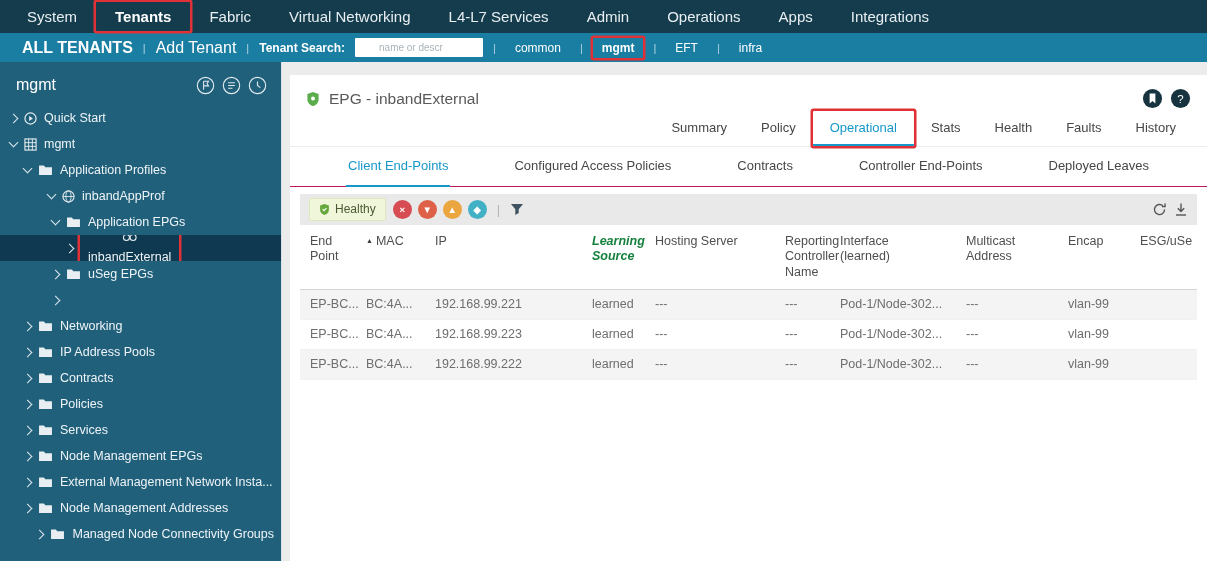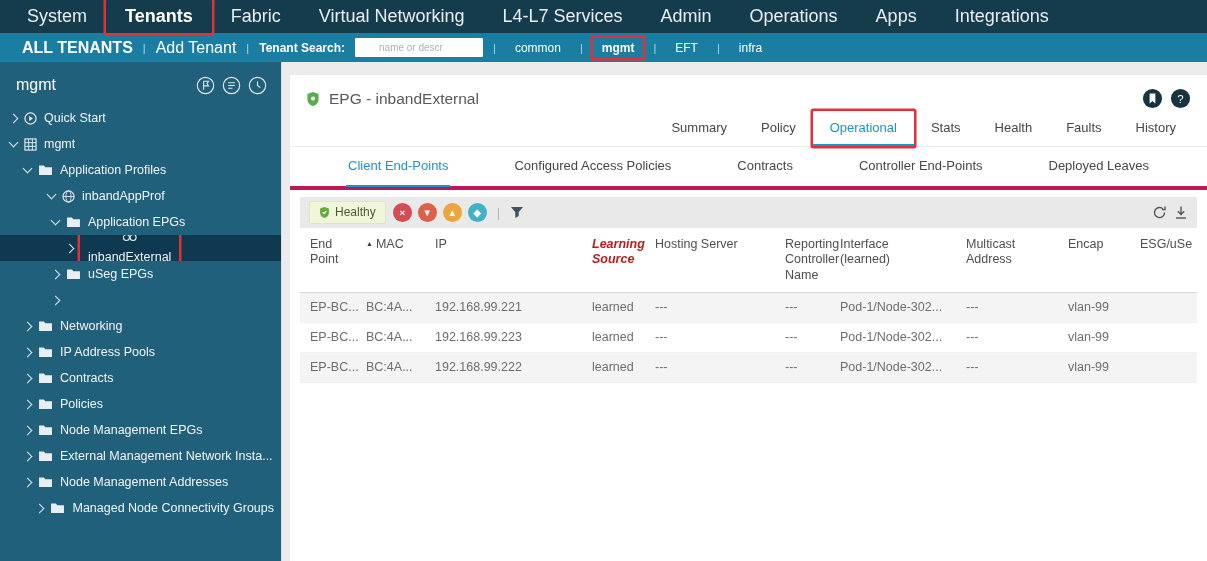--- a/index.html
+++ b/index.html
@@ -1,21 +1,21 @@
 <!DOCTYPE html>
 <html><head>
 <meta charset="utf-8">
 <style>
   * { margin:0; padding:0; box-sizing:border-box; }
   html,body { width:1207px; height:561px; overflow:hidden; background:#ececec;
               font-family:"Liberation Sans", sans-serif; }
 
   
   .top-nav { height:33px; background:#143c4d; display:flex; align-items:center; padding-left:8px; }
-  .nav-item { color:#e8eef1; font-size:18px; padding:6px 19px; cursor:pointer; white-space:nowrap; }
+  .nav-item { color:#e8eef1; font-size:15px; padding:6px 19px; cursor:pointer; white-space:nowrap; }
   .nav-item.active { color:#fff; font-weight:bold; }
   .callout { box-shadow:0 0 0 2.5px #e03236; border-radius:1px; }
 
   
   .tenant-bar { height:29px; background:#1a7da2; display:flex; align-items:center; padding:0 14px 0 22px; gap:10px; }
   .tb-strong { color:#fff; font-size:16px; font-weight:bold; cursor:pointer; }
   .tb-link { color:#fff; font-size:16px; cursor:pointer; }
   .tb-label { color:#fff; font-size:12px; font-weight:bold; }
   .tb-sep { color:rgba(255,255,255,.65); font-size:11px; }
   .tb-input { width:128px; height:19px; border:none; border-radius:1px; font-size:10px; padding:0 24px;
@@ -55,42 +55,42 @@
 
   .title-row { display:flex; align-items:center; gap:9px; padding:13px 16px 2px 16px; }
   .page-title { font-size:15.5px; color:#595959; }
   .hdr-icons { margin-left:auto; display:flex; gap:7px; }
   .hdr-icon { width:21px; height:21px; cursor:pointer; }
 
   .tabs { display:flex; justify-content:flex-end; padding-right:14px; border-bottom:1px solid #ececec; }
   .tab { font-size:13px; color:#474747; padding:9px 17px 11px; cursor:pointer; }
   .tab.active { color:#1797c8; border-bottom:2px solid #1797c8; padding-bottom:9px; }
 
-  .subtabs { display:flex; justify-content:center; gap:62px; border-bottom:4px solid #be185d; }
+  .subtabs { display:flex; justify-content:center; gap:62px; border-bottom:1px solid #be185d; }
   .subtab { font-size:13px; color:#474747; padding:11px 2px 12px; border-bottom:2px solid transparent;
             margin-bottom:-1px; cursor:pointer; white-space:nowrap; }
   .subtab.active { color:#1797c8; border-bottom-color:#1797c8; }
 
   .toolbar { margin:7px 10px 0; background:#e9e9e9; height:31px; display:flex; align-items:center;
              gap:7px; padding:0 9px; }
   .health-badge { display:flex; align-items:center; gap:5px; background:#f0f6da; border:1px solid #dde8c0;
                   border-radius:2px; padding:3px 9px 4px; font-size:12px; color:#4c5a34; }
   .sev-icons { display:flex; gap:6px; align-items:center; }
   .sev { width:19px; height:19px; border-radius:50%; color:#fff; font-size:9.5px; font-weight:bold;
          display:flex; align-items:center; justify-content:center; cursor:pointer; }
   .tb2-sep { color:#b5b5b5; font-size:13px; margin:0 3px; }
   .tool-icon { display:inline-flex; align-items:center; cursor:pointer; }
   .spacer { flex:1; }
 
   .thead { display:grid; grid-template-columns:66px 69px 157px 63px 130px 55px 126px 102px 72px minmax(0,1fr);
            margin:0 10px; padding:9px 0 9px; border-bottom:1px solid #d4d4d4; color:#4f4f4f;
            font-size:12.5px; line-height:1.22; align-items:start; }
   .th { padding-right:8px; overflow:hidden; cursor:pointer; }
   .th:first-child { padding-left:10px; }
-  .th.em { font-weight:bold; font-style:italic; color:#b91c1c; }
+  .th.em { font-weight:bold; font-style:italic; color:#15803d; }
   .th:nth-child(7) .lbl { max-width:70px; display:inline-block; }
   .sort { font-size:7px; color:#3d3d3d; margin-right:3px; vertical-align:2px; }
 
   .tbody { margin:0 10px; }
   .tr { display:grid; grid-template-columns:66px 69px 157px 63px 130px 55px 126px 102px 72px minmax(0,1fr);
         height:30px; align-items:center; font-size:12.5px; color:#6e6e6e;
         border-bottom:1px solid #f1f1f1; cursor:pointer; }
   .tr.odd { background:#f4f4f4; }
   .td { padding-right:8px; overflow:hidden; white-space:nowrap; }
   .td:first-child { padding-left:10px; }
@@ -288,20 +288,31 @@
             </span>
           </div>
           <div class="tree-row" style="padding-left: 24px;">
             <span class="chev right"></span>
             <span class="tree-wrap">
               <span class="tree-icon">
                 <svg width="15" height="12" viewBox="0 0 16 13">
                   <path d="M1 1.5h5.2l1.6 2H15v8.5H1z" fill="#e8eef1"></path>
                 </svg>
               </span>
+              <span class="tree-label">Services</span>
+            </span>
+          </div>
+          <div class="tree-row" style="padding-left: 24px;">
+            <span class="chev right"></span>
+            <span class="tree-wrap">
+              <span class="tree-icon">
+                <svg width="15" height="12" viewBox="0 0 16 13">
+                  <path d="M1 1.5h5.2l1.6 2H15v8.5H1z" fill="#e8eef1"></path>
+                </svg>
+              </span>
               <span class="tree-label">Node Management EPGs</span>
             </span>
           </div>
           <div class="tree-row" style="padding-left: 24px;">
             <span class="chev right"></span>
             <span class="tree-wrap">
               <span class="tree-icon">
                 <svg width="15" height="12" viewBox="0 0 16 13">
                   <path d="M1 1.5h5.2l1.6 2H15v8.5H1z" fill="#e8eef1"></path>
                 </svg>

